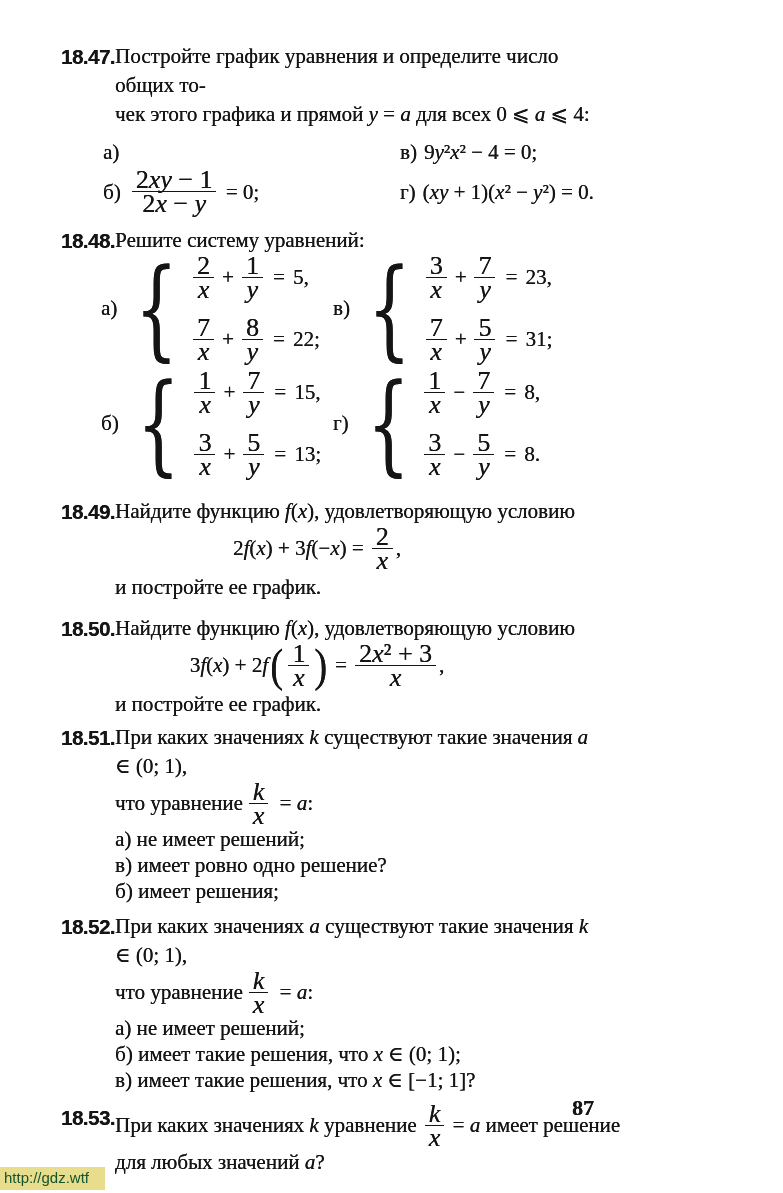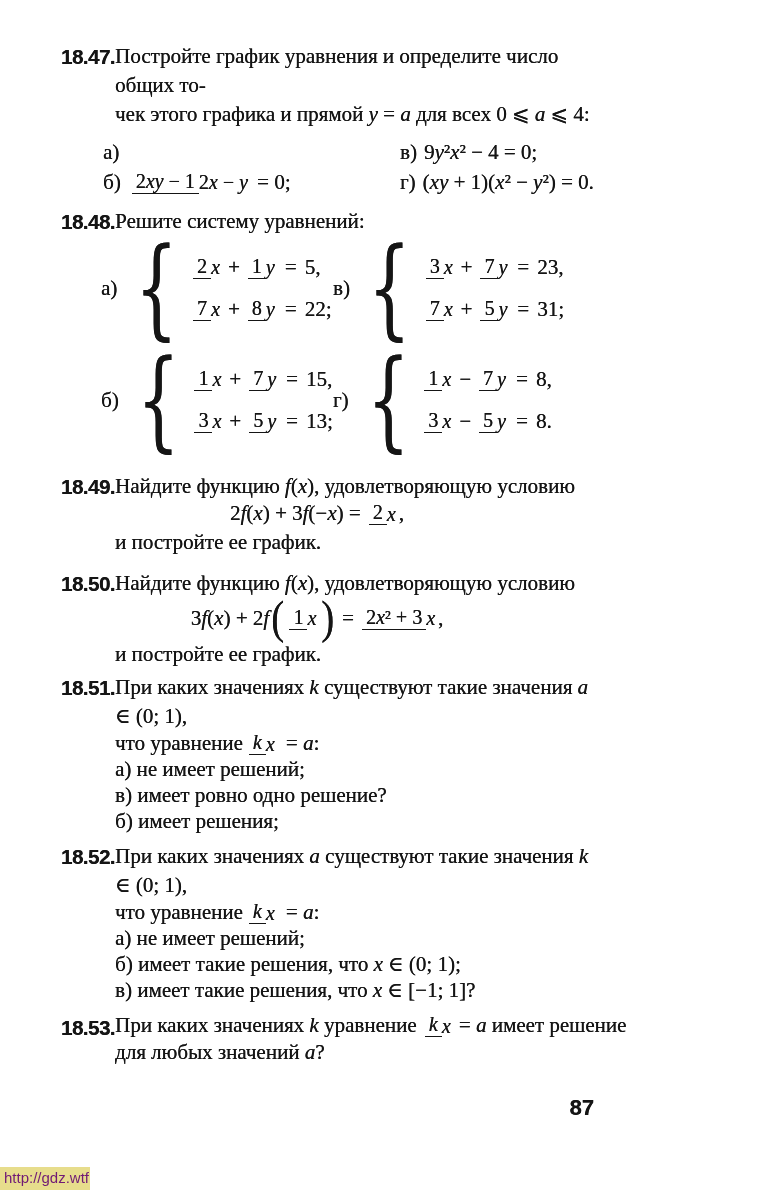--- a/index.html
+++ b/index.html
@@ -10,21 +10,21 @@
   .prob{position:relative}
   #s47{margin-top:42px}#s48{margin-top:12px}#s49{margin-top:20px}
   #s50{margin-top:12px}#s51{margin-top:4px}#s52{margin-top:8px}#s53{margin-top:10px}
   .phead{display:flex;align-items:flex-start}
   .pnum{flex:0 0 42px;margin-left:61px;font-weight:700;line-height:29px;letter-spacing:-0.5px;font-size:20.5px;
     font-family:"Liberation Sans","DejaVu Sans",sans-serif}
   .pbody{flex:1;padding-right:54px}
   .tline{line-height:29px}
   .itline{line-height:25px;margin-top:1px}
   .v{font-style:italic}
-  .frac{display:inline-flex;flex-direction:row;align-items:center;font-size:20px}
+  .frac{display:inline-flex;flex-direction:column;align-items:center;font-size:26px}
   .fn{line-height:21px;padding:0 4px 1px;border-bottom:1.8px solid #151515}
   .fd{line-height:21px;padding-top:1px}
   .mrow{display:flex;align-items:center}
   .mrow>span{white-space:pre}
   .mrow .frac{margin:0 3px}
   .center{justify-content:center;padding-right:78px}
   .bp{font-size:46px;line-height:40px;transform:scaleX(0.85);font-weight:400;margin:0 1px}
   .row47{display:flex;margin-left:103px}
   .r47a{margin-top:10px}
   .r47b{margin-top:4px}
@@ -42,24 +42,24 @@
   .brace{font-family:"DejaVu Serif",serif;font-size:108px;font-weight:400;line-height:104px;
     transform:scaleX(0.62);margin-right:2px}
   .eqs{display:flex;flex-direction:column;gap:17px}
   .eq{display:flex;align-items:center}
   .eq .op{margin:0 8px}
   .eq .rhs{margin-left:10px;word-spacing:3px;white-space:pre}
   .eqline .frac{margin:0 6px}
   .closing{line-height:29px;margin-top:2px}
   .fmr{margin-top:0}
   .pageno{position:absolute;right:57px;bottom:72px;font-weight:700;font-size:22px;
-    font-family:Liberation Sans, sans-serif}
-  .watermark{position:absolute;left:0;bottom:3px;background:#e7dd8c;color:#701a75;
+    font-family:Liberation Serif, serif}
+  .watermark{position:absolute;left:0;bottom:3px;background:#e7dd8c;color:#14532d;
     font-family:"Liberation Sans","DejaVu Sans",sans-serif;font-size:15px;line-height:20px;
-    padding:1px 1px 2px 4px;text-shadow:none}
+    padding:1px 16px 2px 4px;text-shadow:none}
 </style>
 </head>
 <body>
 
 <div class="page">
 
   <section class="prob" id="s47">
     <div class="phead">
       <span class="pnum">18.47.</span>
       <div class="pbody">

